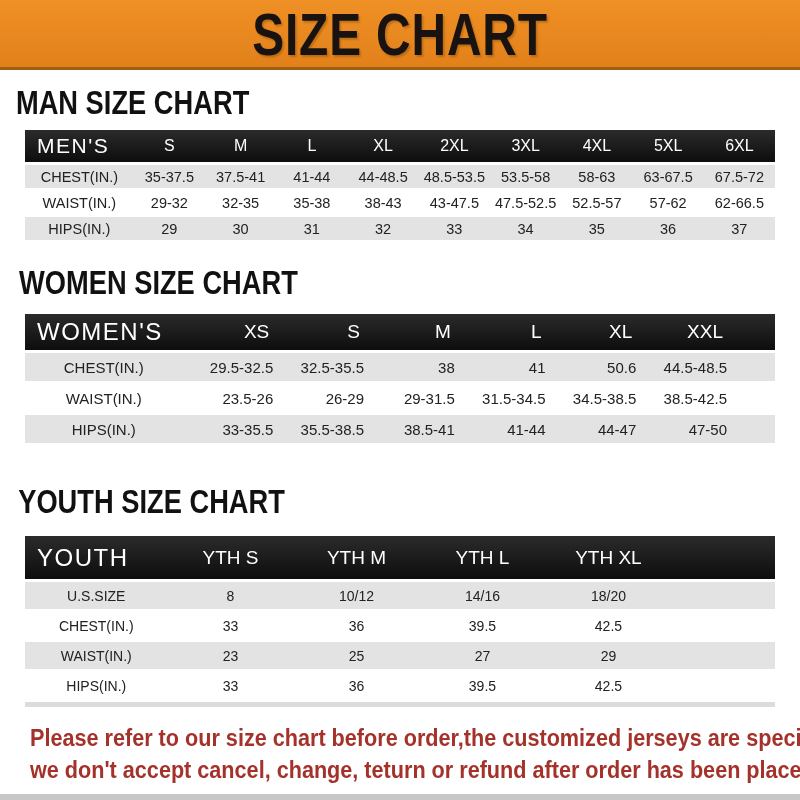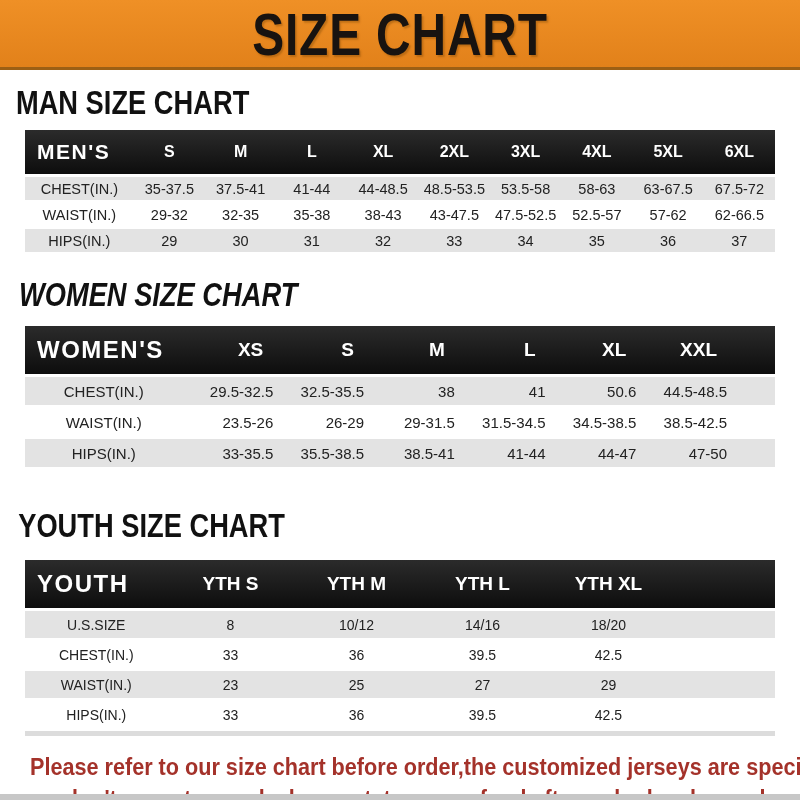--- a/index.html
+++ b/index.html
@@ -37,37 +37,37 @@
   .section-heading span {
     display: inline-block;
     font-size: 31px;
     font-weight: bold;
     color: #111;
     letter-spacing: 0px;
     transform: scaleX(0.88) scaleY(1.08);
     white-space: nowrap;
   }
   .sec-man   .section-heading { margin-top: 17px; margin-bottom: 9px; }
-  .sec-women .section-heading { margin-top: 24px; margin-bottom: 13px; font-style: italic; }
+  .sec-women .section-heading { margin-top: 24px; margin-bottom: 13px; }
   .sec-youth .section-heading { margin-top: 40px; margin-bottom: 16px; }
 
   
   table.size-table {
     width: 750px;
     margin: 0 auto;
     border-collapse: separate;
     border-spacing: 0 3px;
     table-layout: fixed;
     text-align: center;
   }
   table.size-table thead th {
     background: linear-gradient(#2b2b2b, #0d0d0d);
     color: #fff;
-    font-weight: bold;
-    padding: 10px;
+    font-weight: normal;
+    padding: 4px;
   }
   table.size-table th.tbl-title {
     text-align: left;
     padding-left: 12px;
     letter-spacing: 1.5px;
   }
   table.size-table tbody td {
     padding: 0;
     color: #222;
     background: #ffffff;

